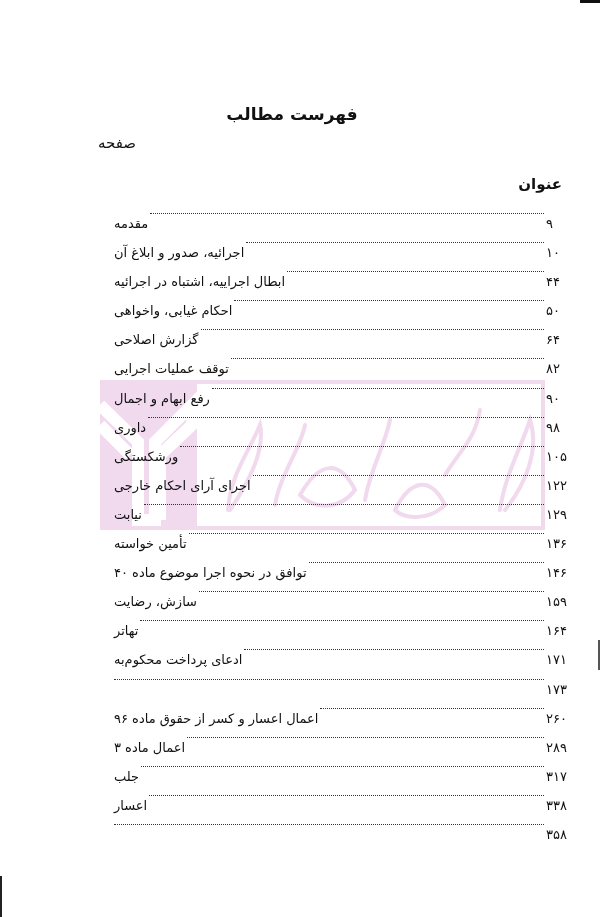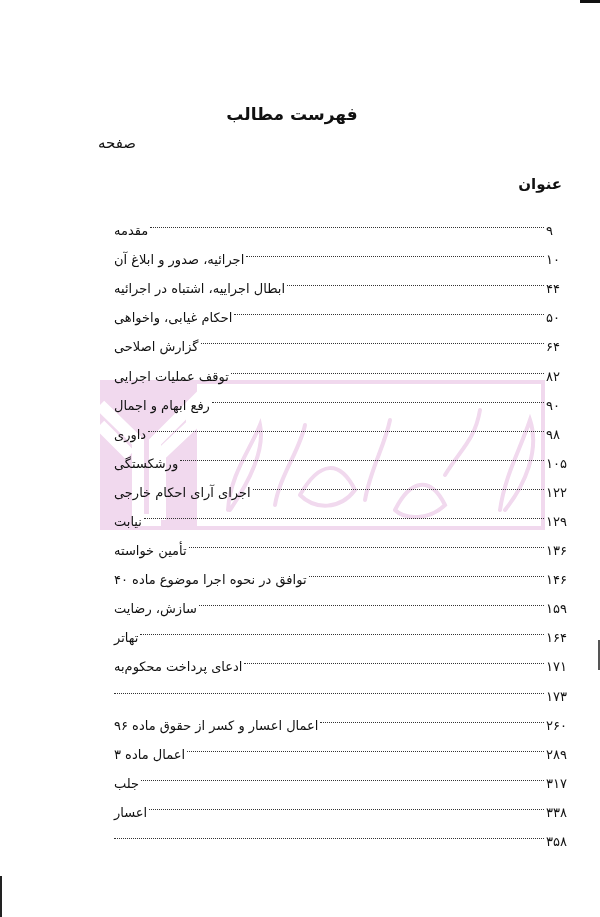--- a/index.html
+++ b/index.html
@@ -17,21 +17,21 @@
   .watermark .wm-frame { position: absolute; left: 97px; top: 0; width: 348px; height: 150px;
     box-sizing: border-box; border: 4px solid #f1d9ee; border-left: none; }
   .watermark svg { position: absolute; left: 0; top: 0; }
 
   .title { position: absolute; top: 104px; left: 0; width: 520px; text-align: center;
     font-family: "DejaVu Sans", sans-serif; font-weight: bold; font-size: 17px; direction: rtl; z-index: 1; padding-left: 32px; }
   .hdr-title { position: absolute; top: 146px; right: 38px; font-weight: bold; font-size: 15px; direction: rtl; z-index: 1; margin-top: 29px; }
   .hdr-page { position: absolute; top: 134px; left: 98px; font-weight: normal; font-size: 15px; direction: rtl; z-index: 1; }
 
   .toc { position: absolute; top: 216px; left: 112px; width: 458px; z-index: 1; }
-  .row { display: flex; flex-direction: row-reverse; align-items: center; height: 29.1px;
+  .row { display: flex; flex-direction: row-reverse; align-items: flex-start; height: 29.1px;
     direction: rtl; font-size: 13px; }
   .row .label { white-space: nowrap; padding-left: 2px; }
   .row .leader { flex: 1; border-bottom: 1.5px dotted #333; margin: 0 2px; transform: translateY(-3px); }
   .row .pnum { white-space: nowrap; min-width: 24px; text-align: left; direction: rtl; font-size: 13px; }
 </style>
 </head>
 <body>
 
 <div class="page">
   <div class="corner-mark"></div>

